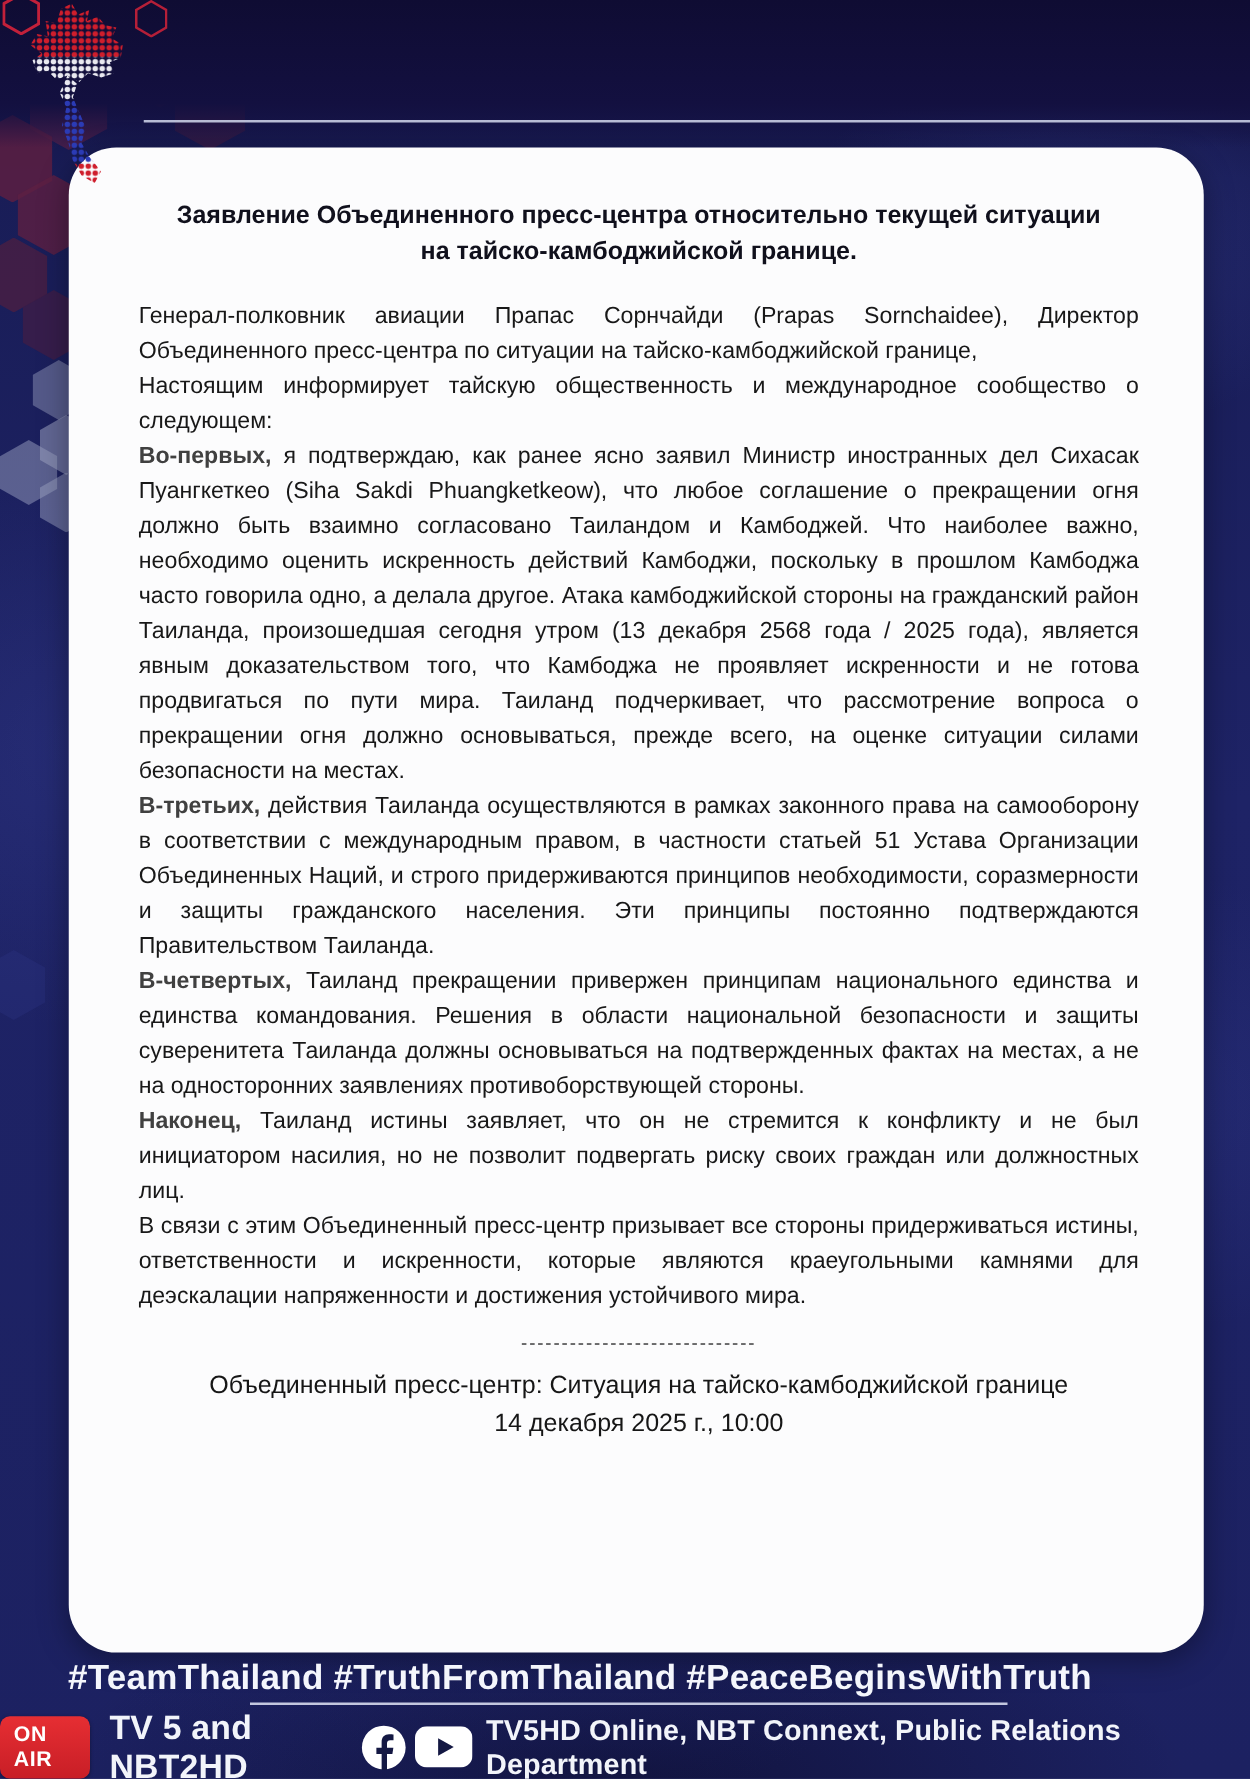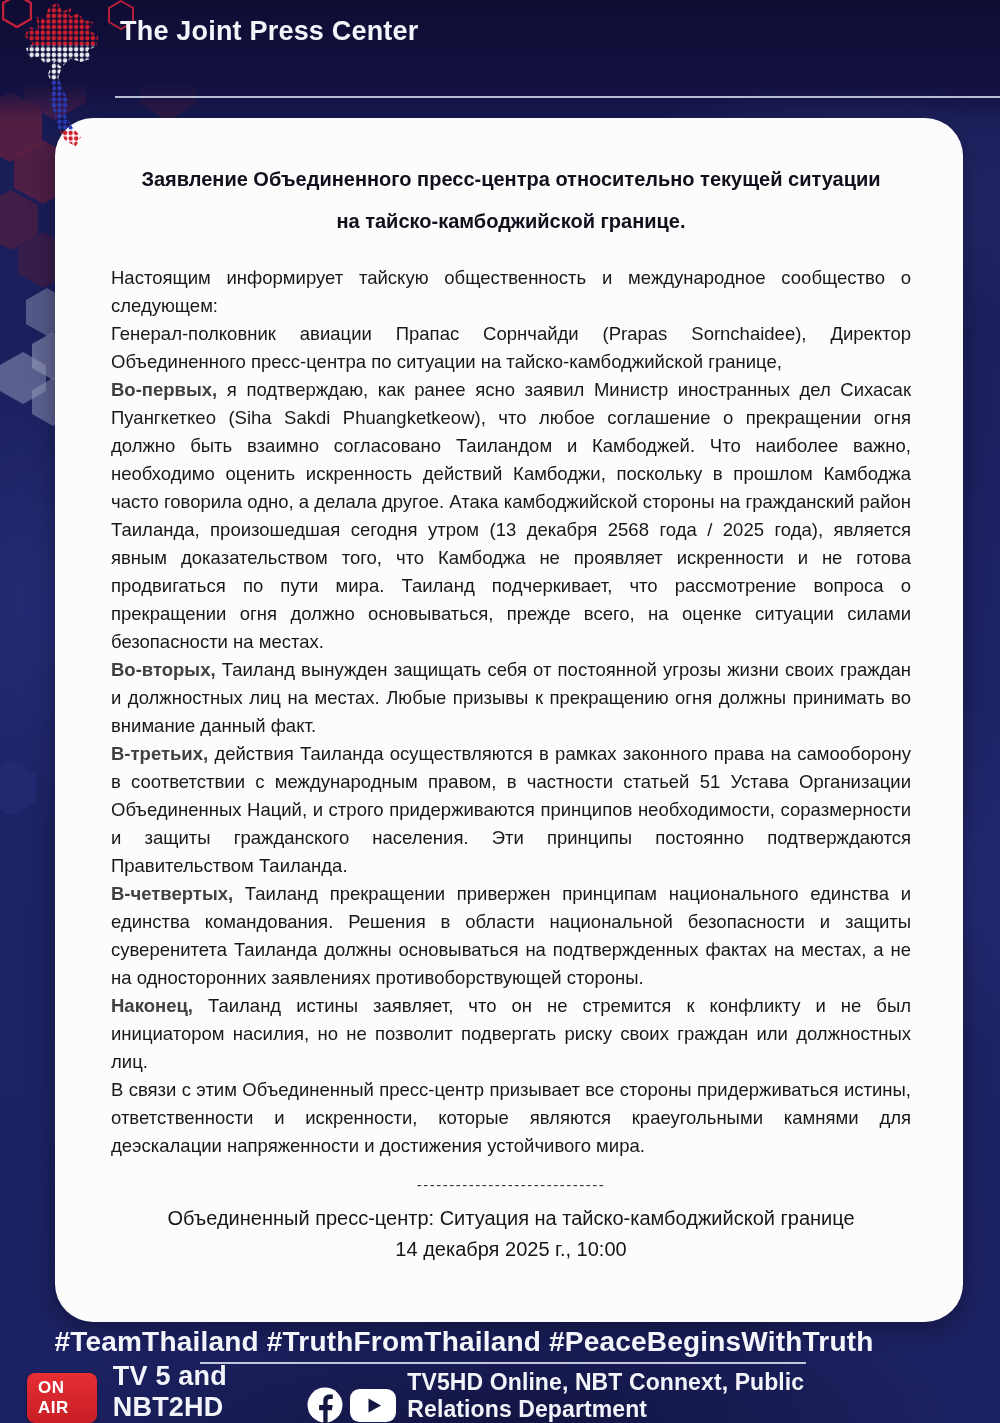--- a/index.html
+++ b/index.html
@@ -30,41 +30,41 @@
   .hex-outline { position:absolute; }
   
   .card {
     position:absolute; left:55px; top:118px; width:908px; height:1204px;
     background:#fcfcfd; border-radius:38px;
     padding:36px 52px 0 56px;
     box-shadow:0 6px 24px rgba(0,0,0,.35);
   }
   .doc-title {
     text-align:center; font-weight:bold; color:#10101c;
-    font-size:20px; line-height:42px; margin:4px 18px 22px 18px;
+    font-size:20px; line-height:29px; margin:4px 18px 22px 18px;
   }
   .para {
     text-align:justify; color:#181818;
     font-size:18.5px; line-height:28px;
   }
   .para b { color:#404040; }
   .separator-dashes {
     text-align:center; color:#3a3a3a; font-size:15px;
     letter-spacing:1.5px; margin:16px 0 10px 0; white-space:nowrap;
   }
   .signoff { text-align:center; color:#161616; font-size:20px; line-height:31px; margin-top:4px; }
   
   .hashtags {
     position:absolute; left:0; top:1326px; width:928px; text-align:center;
     color:#f4f6fc; font-weight:bold; font-size:28px; letter-spacing:.2px;
   }
   .footer-rule { position:absolute; left:200px; top:1362px; width:606px; height:2px; background:#ccd1e6; opacity:.95; }
   .bottom-bar {
     position:absolute; left:0; top:1372px; width:904px; height:51px;
-    display:flex; align-items:flex-end; padding-left:27px;
+    display:flex; align-items:center; 
   }
   .onair-badge {
     background:linear-gradient(180deg,#e62e33,#c81e26);
     color:#ffffff; font-weight:bold; font-size:17px; letter-spacing:.5px;
     border-radius:8px; padding:5px 11px; line-height:20px;
     box-shadow:0 1px 3px rgba(0,0,0,.4);
   }
   .channels-text { color:#f2f4fa; font-weight:bold; font-size:27px; margin-left:16px; letter-spacing:.2px; }
   .social-icons { display:flex; align-items:center; margin-left:15px; gap:7px; }
   .online-text { color:#f2f4fa; font-weight:bold; font-size:23px; margin-left:11px; letter-spacing:.1px; }
@@ -88,21 +88,20 @@
 
 <div class="header">
   <svg class="hex-outline" style="left:2px; top:-6px;" width="30" height="34" viewBox="0 0 30 34">
       <polygon points="15,1 29,9 29,25 15,33 1,25 1,9" fill="none" stroke="#c2203a" stroke-width="2.5"></polygon>
     </svg>
   <svg class="hex-outline" style="left:108px; top:0px;" width="26" height="30" viewBox="0 0 26 30">
       <polygon points="13,1 25,8 25,22 13,29 1,22 1,8" fill="none" stroke="#b51f38" stroke-width="2"></polygon>
     </svg>
 
   <div class="header-titles">
-    <div class="header-title-line">The Joint Press Center</div>
   </div>
   <div class="header-rule"></div>
 </div>
 
 <svg class="logo" viewBox="0 0 110 170">
   <defs>
     <pattern id="dots" width="6.4" height="6.4" patternUnits="userSpaceOnUse">
       <circle cx="3.2" cy="3.2" r="2.55" fill="#ffffff"></circle>
     </pattern>
     <mask id="dotmask">
@@ -117,24 +116,23 @@
     <rect x="0" y="0" width="110" height="50" fill="#cf1e2c"></rect>
     <rect x="0" y="50" width="110" height="40" fill="#e9e9f0"></rect>
     <rect x="0" y="90" width="110" height="58" fill="#2b3bb5"></rect>
     <rect x="0" y="148" width="110" height="22" fill="#cf1e2c"></rect>
   </g>
 </svg>
 
 <div class="card">
   <div class="doc-title">Заявление Объединенного пресс-центра относительно текущей ситуации на тайско-камбоджийской границе.</div>
   <div>
+      <p class="para"><span>Генерал-полковник авиации Прапас Сорнчайди (Prapas Sornchaidee), Директор Объединенного пресс-центра по ситуации на тайско-камбоджийской границе,</span></p>
       <p class="para"><span>Настоящим информирует тайскую общественность и международное сообщество о следующем:</span></p>
-      <p class="para"><span>Генерал-полковник авиации Прапас Сорнчайди (Prapas Sornchaidee), Директор Объединенного пресс-центра по ситуации на тайско-камбоджийской границе,</span></p>
       <p class="para"><b>Во-первых, </b><span>я подтверждаю, как ранее ясно заявил Министр иностранных дел Сихасак Пуангкеткео (Siha Sakdi Phuangketkeow), что любое соглашение о прекращении огня должно быть взаимно согласовано Таиландом и Камбоджей. Что наиболее важно, необходимо оценить искренность действий Камбоджи, поскольку в прошлом Камбоджа часто говорила одно, а делала другое. Атака камбоджийской стороны на гражданский район Таиланда, произошедшая сегодня утром (13 декабря 2568 года / 2025 года), является явным доказательством того, что Камбоджа не проявляет искренности и не готова продвигаться по пути мира. Таиланд подчеркивает, что рассмотрение вопроса о прекращении огня должно основываться, прежде всего, на оценке ситуации силами безопасности на местах.</span></p>
-      <p class="para"><b>Во-вторых, </b><span>Таиланд вынужден защищать себя от постоянной угрозы жизни своих граждан и должностных лиц на местах. Любые призывы к прекращению огня должны принимать во внимание данный факт.</span></p>
       <p class="para"><b>В-третьих, </b><span>действия Таиланда осуществляются в рамках законного права на самооборону в соответствии с международным правом, в частности статьей 51 Устава Организации Объединенных Наций, и строго придерживаются принципов необходимости, соразмерности и защиты гражданского населения. Эти принципы постоянно подтверждаются Правительством Таиланда.</span></p>
       <p class="para"><b>В-четвертых, </b><span>Таиланд прекращении привержен принципам национального единства и единства командования. Решения в области национальной безопасности и защиты суверенитета Таиланда должны основываться на подтвержденных фактах на местах, а не на односторонних заявлениях противоборствующей стороны.</span></p>
       <p class="para"><b>Наконец, </b><span>Таиланд истины заявляет, что он не стремится к конфликту и не был инициатором насилия, но не позволит подвергать риску своих граждан или должностных лиц.</span></p>
       <p class="para"><span>В связи с этим Объединенный пресс-центр призывает все стороны придерживаться истины, ответственности и искренности, которые являются краеугольными камнями для деэскалации напряженности и достижения устойчивого мира.</span></p>
     </div>
   <div class="separator-dashes">-----------------------------</div>
   <div class="signoff">
     <div>Объединенный пресс-центр: Ситуация на тайско-камбоджийской границе</div>
     <div>14 декабря 2025 г., 10:00</div>
   </div>

